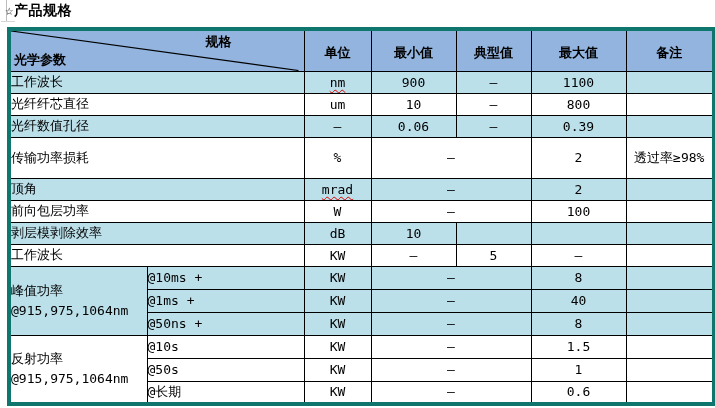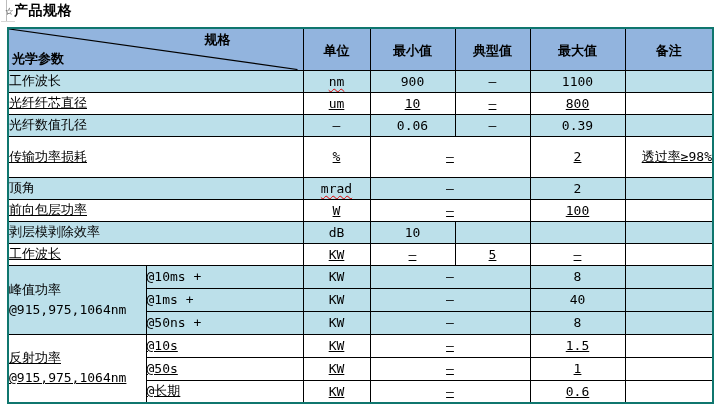--- a/index.html
+++ b/index.html
@@ -10,43 +10,43 @@
   }
   .remnant-v{position:absolute;left:6px;top:0;width:1px;height:21px;background:#bcbcbc;}
   .remnant-h{position:absolute;left:1px;top:21px;width:14px;height:1px;background:#d6d6d6;}
   .title{
     position:absolute;left:5px;top:2px;
     font-size:14px;font-weight:bold;letter-spacing:0.5px;white-space:nowrap;
   }
   table.spec{
     position:absolute;left:7px;top:27px;
     width:706px;border-collapse:collapse;table-layout:fixed;
-    border:2px solid #0f766e;
+    border:4px solid #0f766e;
     font-size:13px;
   }
   table.spec td{
     border:1px solid #000;
     padding:0;vertical-align:middle;overflow:hidden;
   }
   tr.h-head{height:42px;}
   tr.h-norm{height:22px;padding-left:48px;}
   tr.h-tall{height:41px;padding-left:20px;}
   tr.h-sub{height:23px;}
   tr.head td{background:var(--header-bg,#92b4de);font-weight:bold;vertical-align:top;}
   tr.head td.hd{text-align:center;padding-top:13px;}
   tr.alt td{background:var(--alt-row-bg,#bce0ea);}
-  tr.plain td{background:var(--row-bg,#ffffff);text-decoration:underline;}
+  tr.plain td{background:var(--row-bg,#ffffff);}
   td.corner{position:relative;}
   td.corner svg{position:absolute;left:0;top:0;width:100%;height:100%;display:block;}
   .c-tr{position:absolute;top:2px;right:72px;font-weight:bold;}
   .c-bl{position:absolute;bottom:2px;left:3px;font-weight:bold;}
   td.param{text-align:left;padding-left:4px;white-space:nowrap;}
   td.cond{text-align:left;padding-left:6px;white-space:nowrap;}
   td.c{text-align:center;}
-  td.remark{text-align:right;padding:0 7px;line-height:17px;}
+  td.remark{text-align:center;padding:0 7px;line-height:17px;}
   td.glabel{text-align:left;padding-left:4px;line-height:20px;vertical-align:middle;}
   .squiggle{
     text-decoration-line:underline;
     text-decoration-style:wavy;
     text-decoration-color:#e00000;
     text-decoration-thickness:1px;
     text-underline-offset:2px;
   }
 </style>
 </head>

